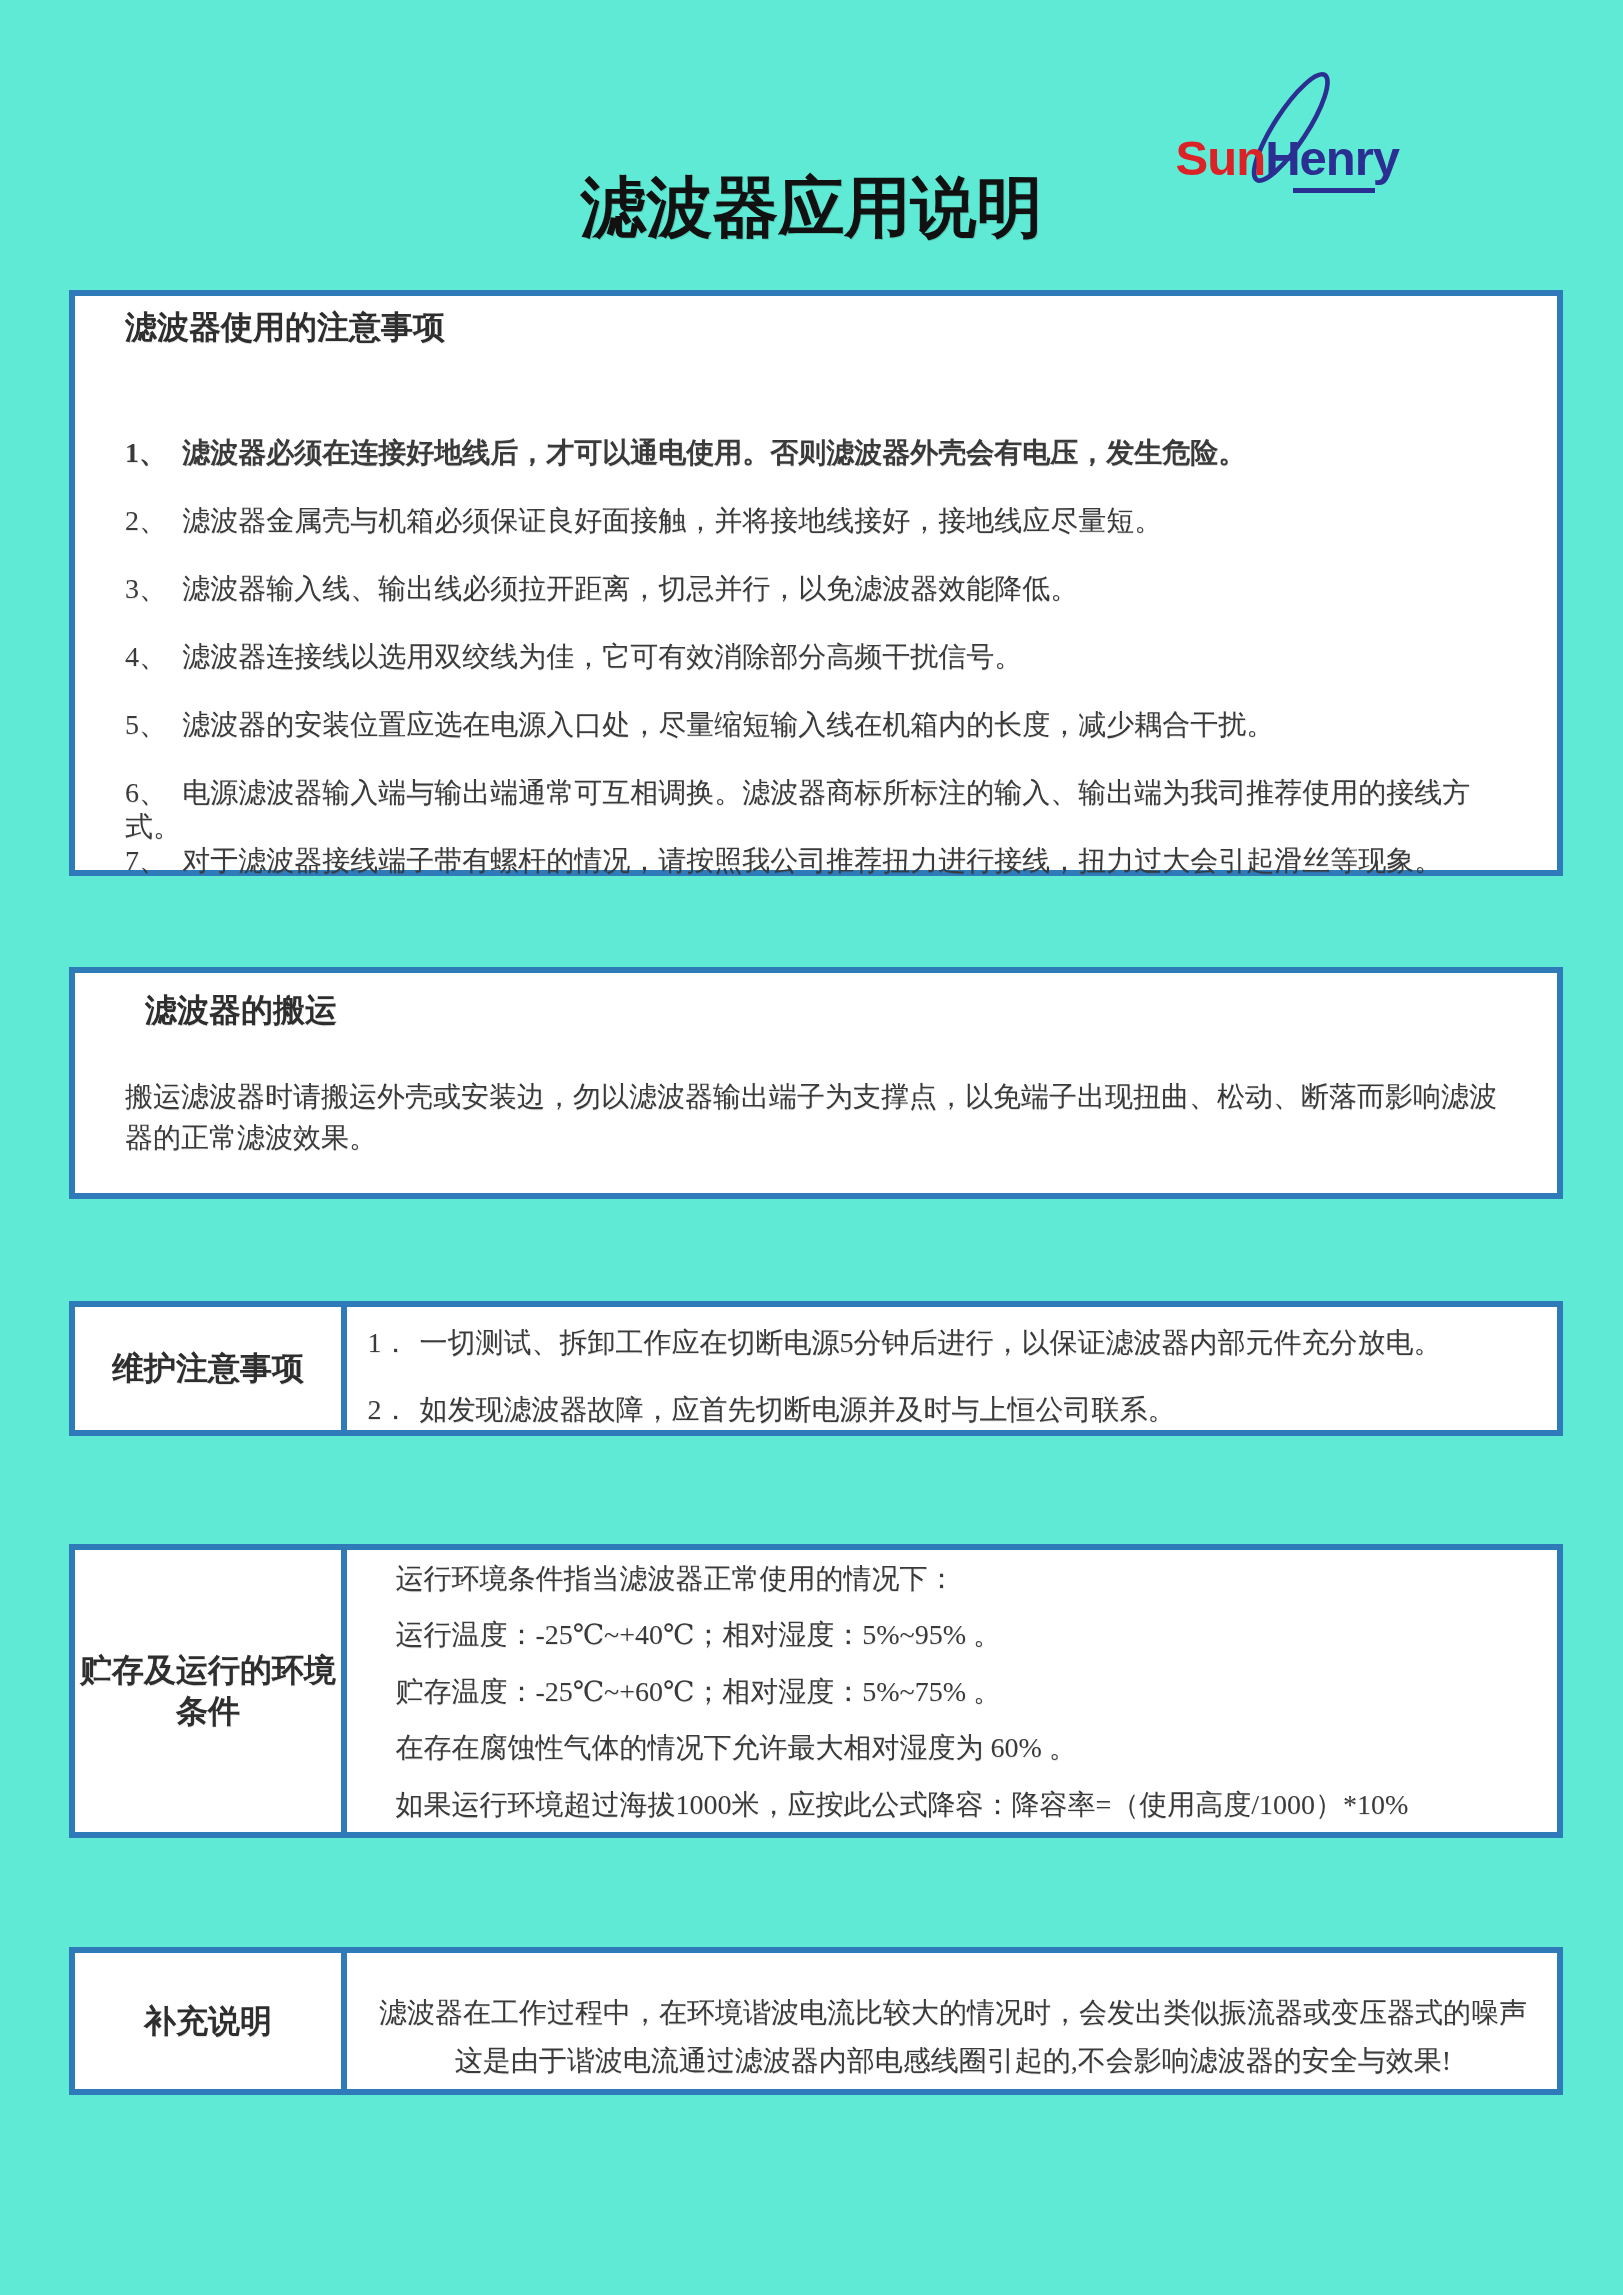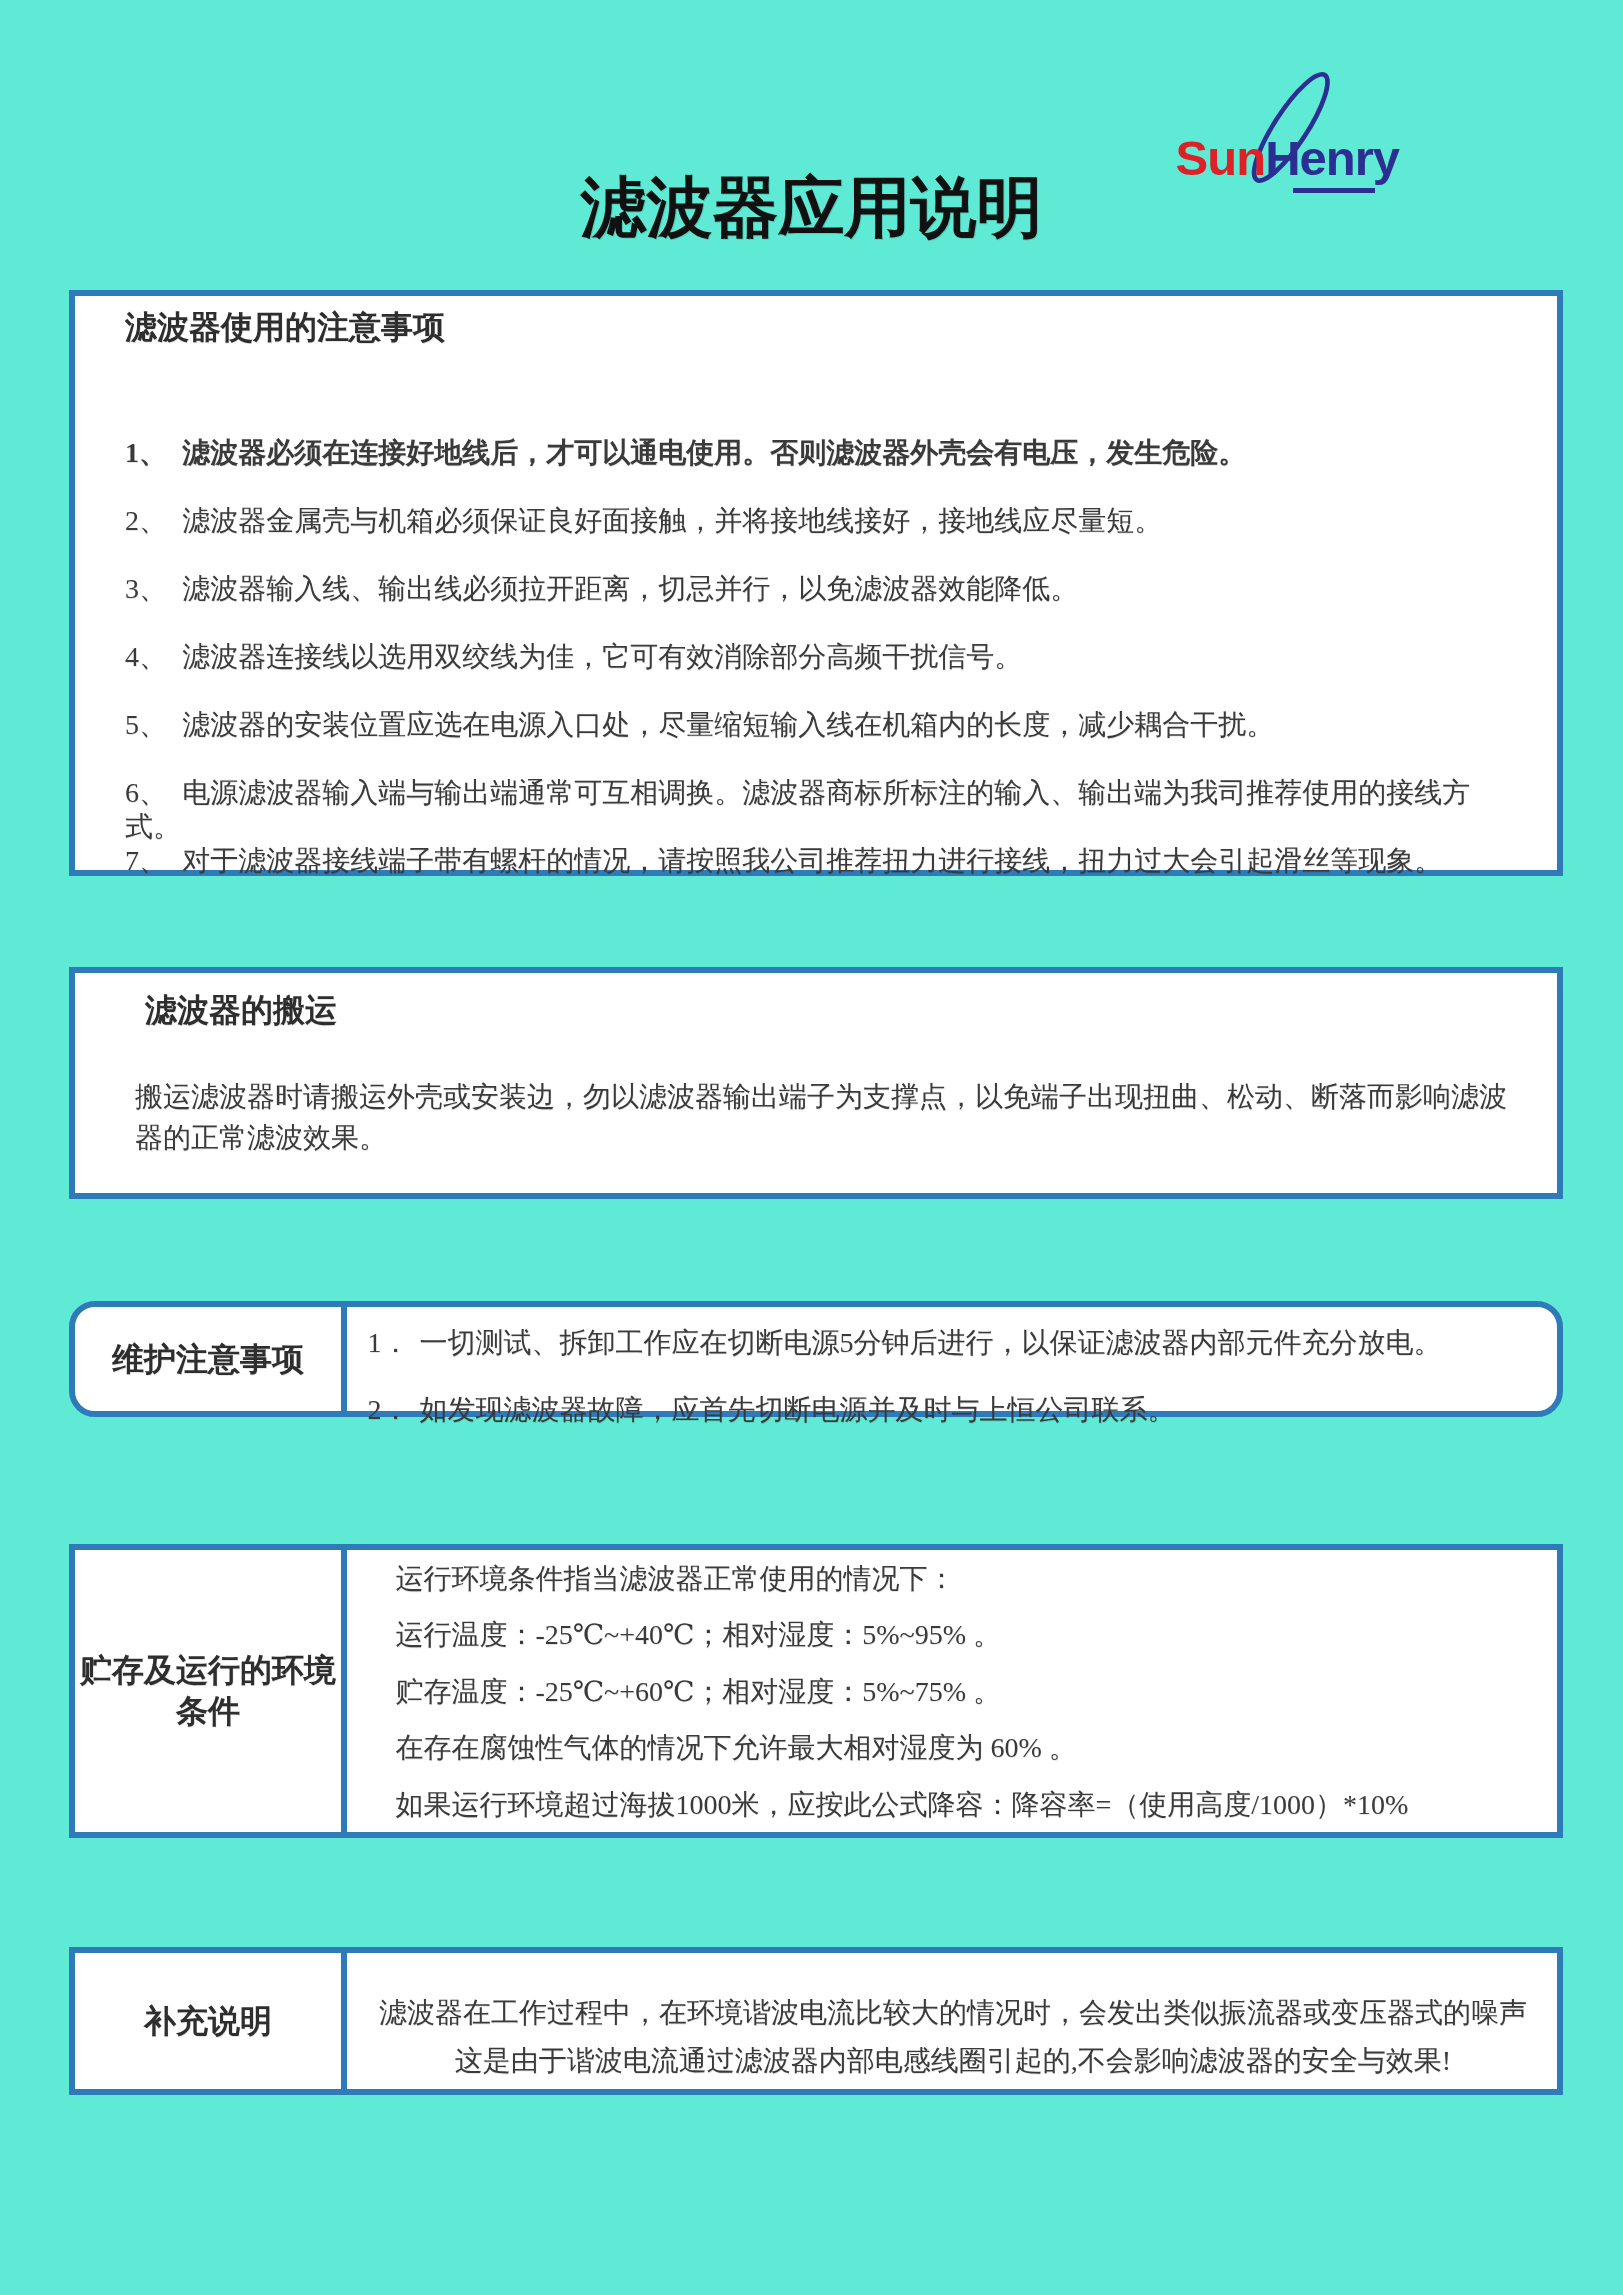--- a/index.html
+++ b/index.html
@@ -33,40 +33,40 @@
     margin:0;line-height:56px;
     text-shadow:1px 1px 0.5px rgba(0,0,0,0.12);
   }
   
   .box{
     position:absolute;left:69px;width:1494px;
     border:6.1px solid #2f7bb9;box-sizing:border-box;background:#fff;
   }
   .box1{top:290px;height:586px;}
   .box2{top:967px;height:232px;padding-left:20px;}
-  .box3{top:1301px;height:116px;border-radius:26px;}
+  .box3{top:1301px;height:135px;}
   .box4{top:1544px;height:294px;}
   .box5{top:1947px;height:148px;}
   .box h2{
     margin:0;font-size:32px;font-weight:bold;color:#2e2e2e;
     line-height:40px;
     text-shadow:0.5px 1px 0.5px rgba(0,0,0,0.10);
   }
   .box1 h2{margin:11.2px 0 89px 50px;}
   .box2 h2{margin:17px 0 46px 50px;}
   .item{
     margin:0 0 34px 50px;width:1360px;
     font-size:28px;line-height:34px;
     text-shadow:0.5px 1px 0.5px rgba(0,0,0,0.10);
   }
   .item .num{margin-right:15.3px;}
   .item-bold{font-weight:bold;}
   .item-tight{margin-bottom:0;}
   .box2 .body{
-    margin:0 0 0 40px;width:1385px;
+    margin:0 0 0 30px;width:1385px;
     font-size:28px;line-height:41px;
     text-shadow:0.5px 1px 0.5px rgba(0,0,0,0.10);
   }
   
   .tbl{display:flex;align-items:stretch;}
   .cell-label{
     width:266px;flex:0 0 266px;
     border-right:6.1px solid #2f7bb9;
     display:flex;align-items:center;justify-content:center;
     text-align:center;

